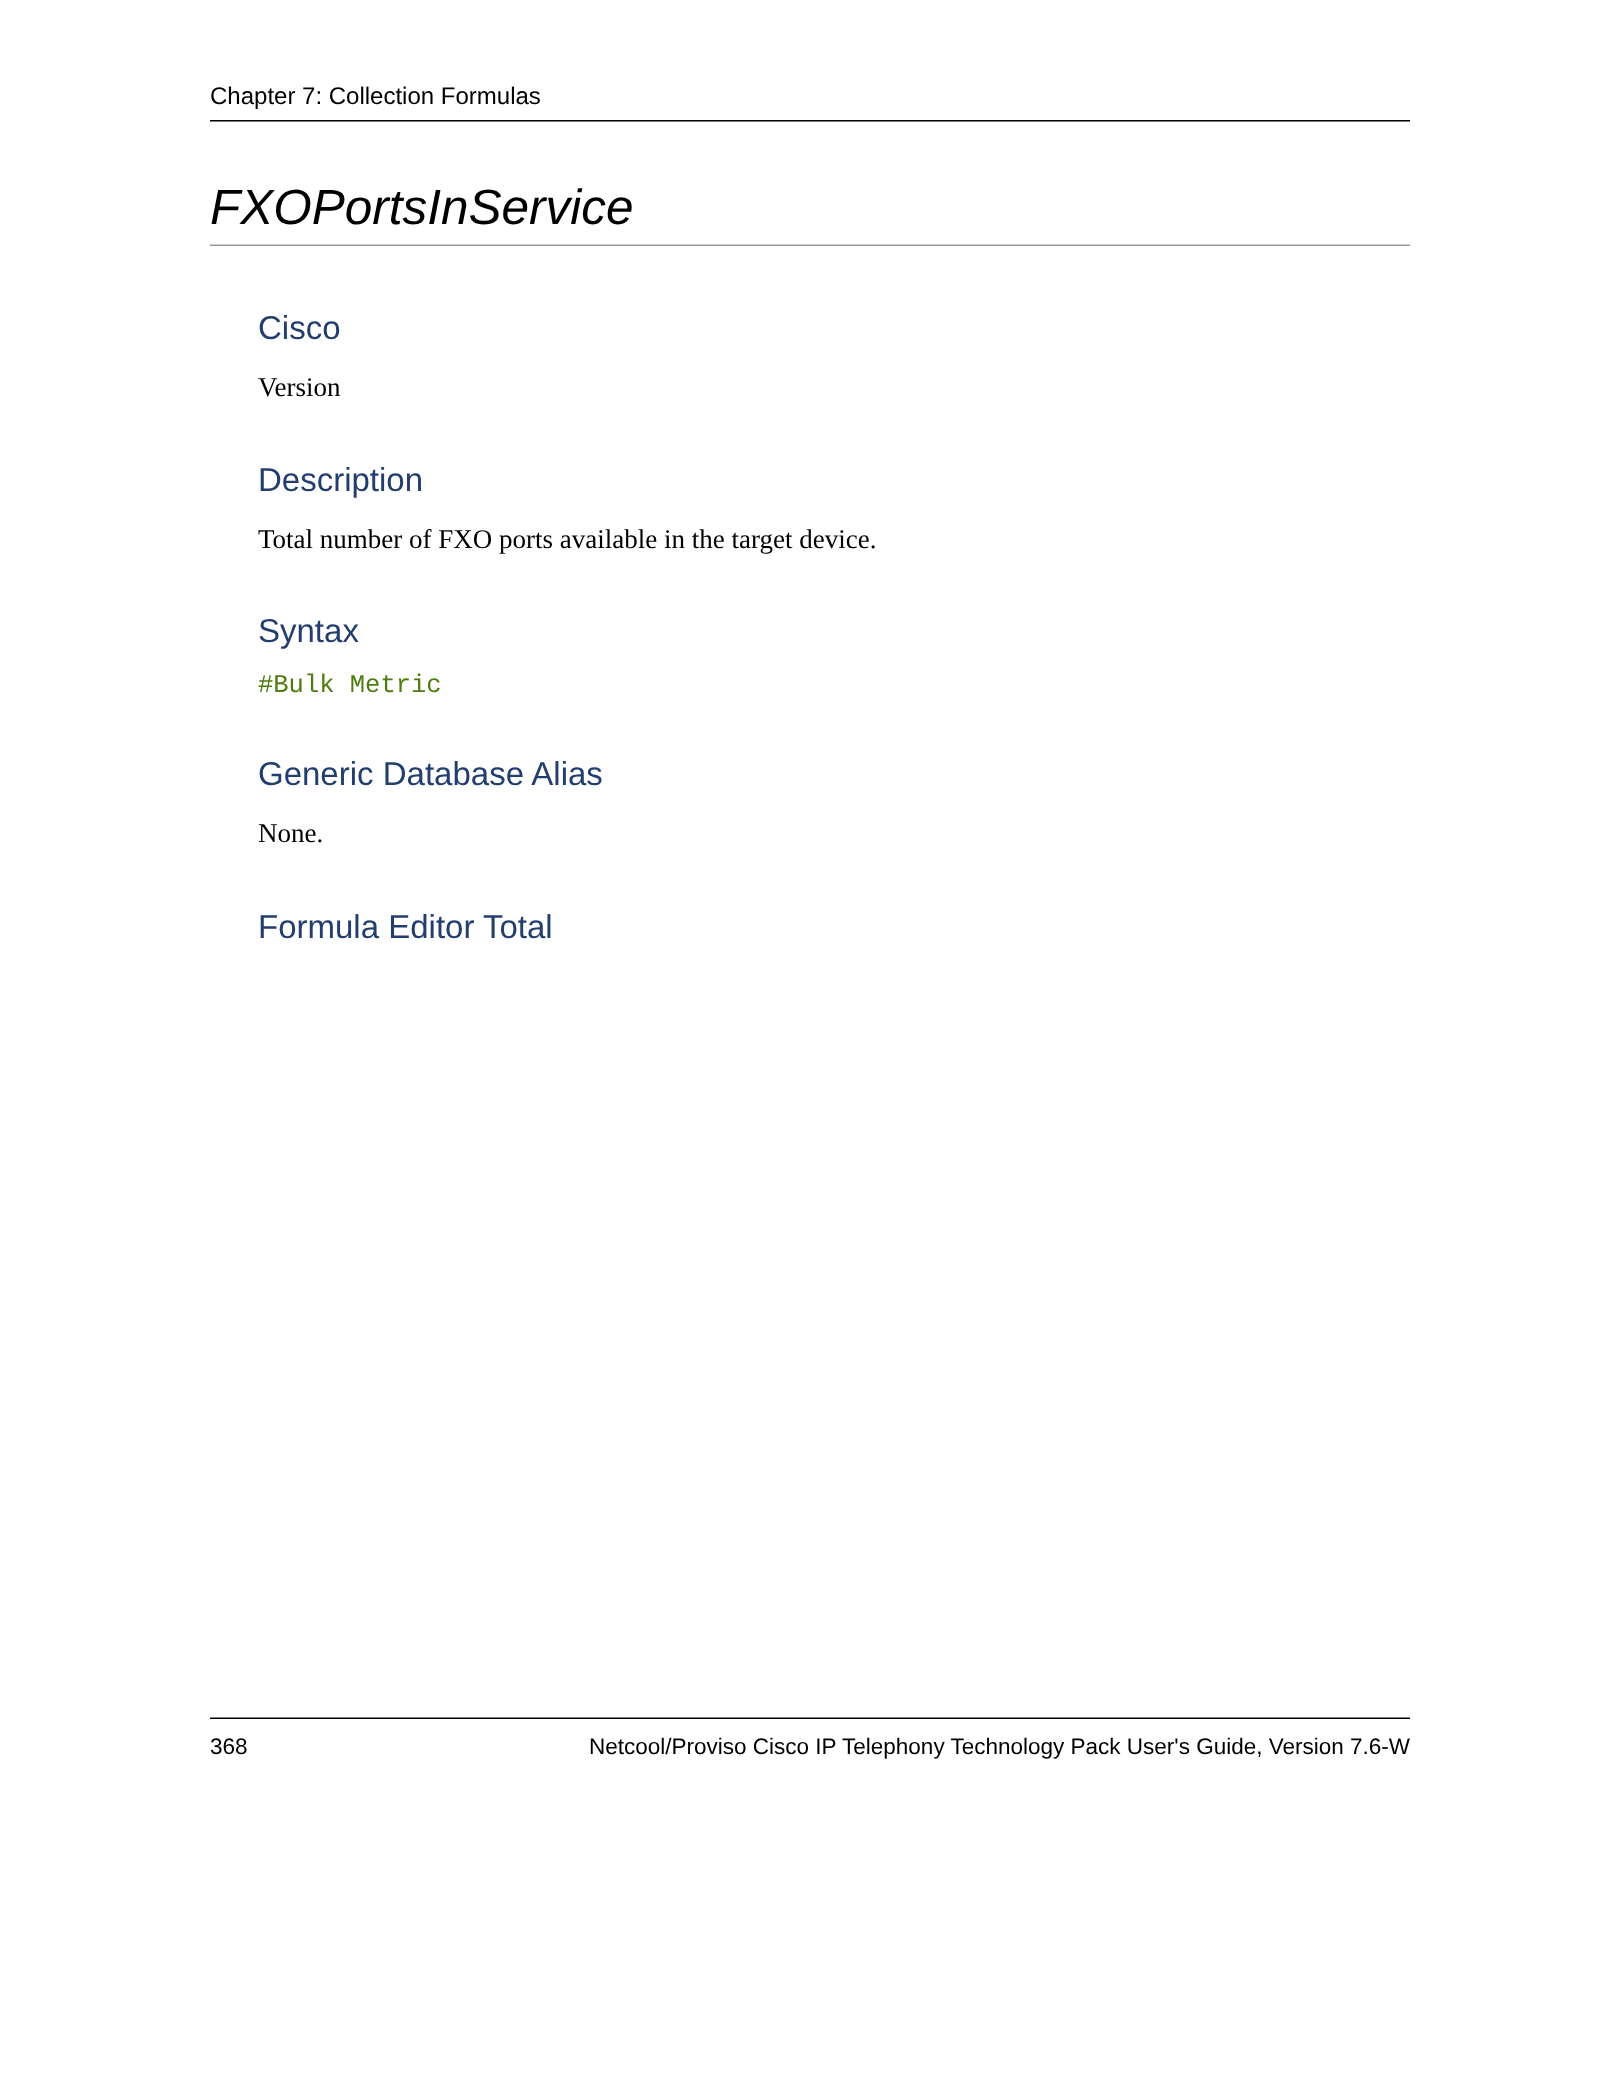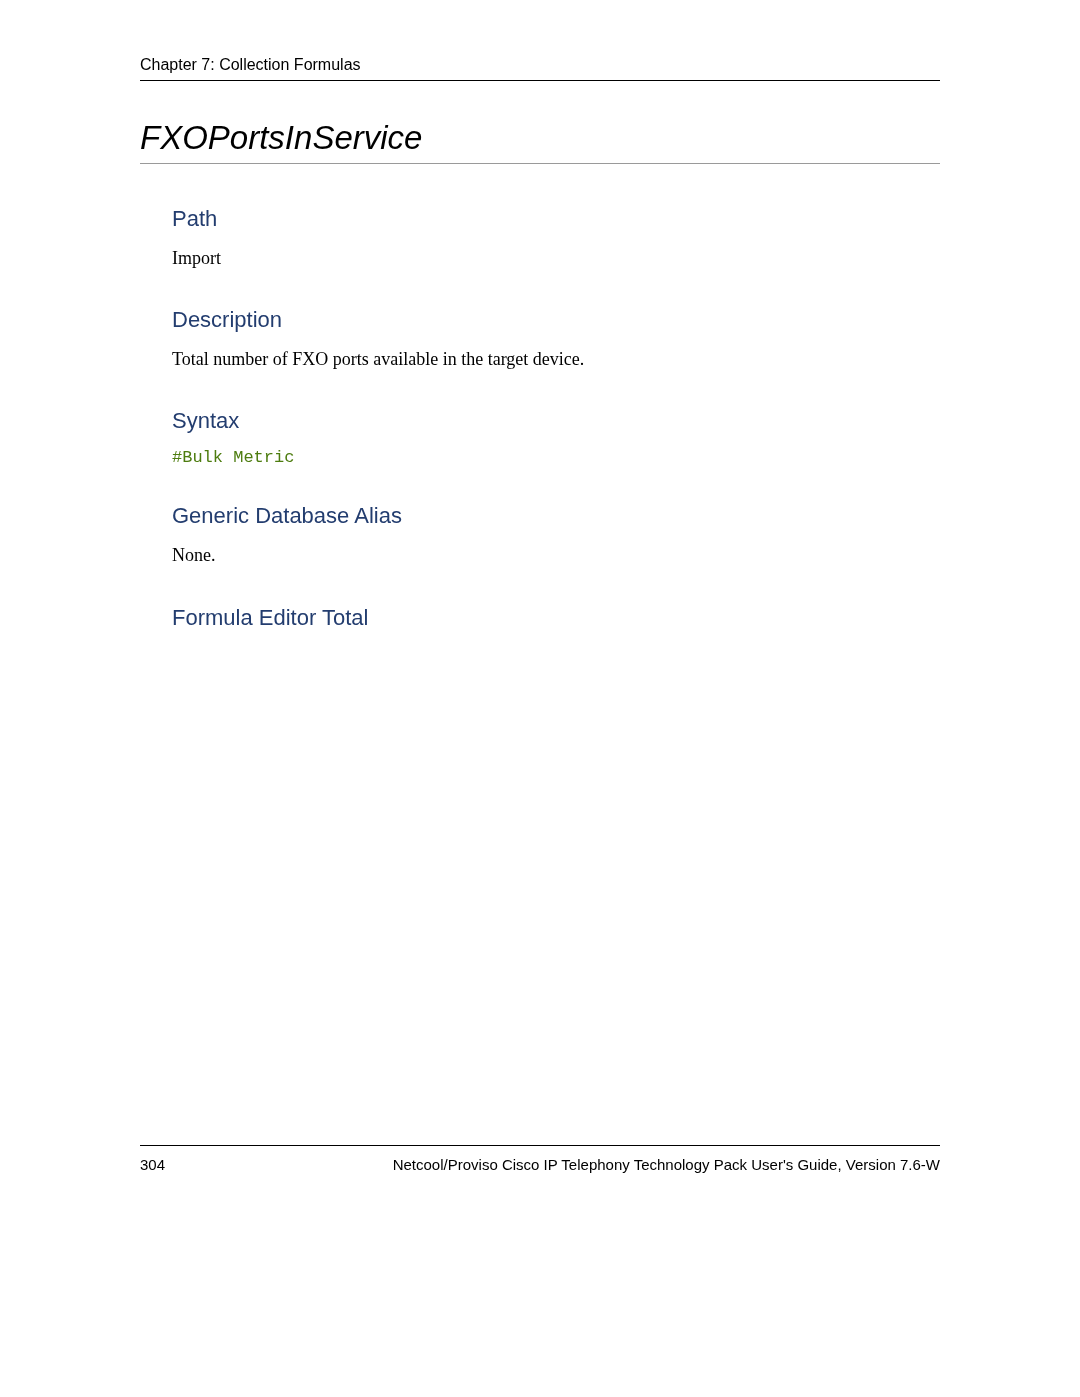--- a/index.html
+++ b/index.html
@@ -79,36 +79,36 @@
 <div class="page">
 
   <div class="header">
     <span>Chapter 7: Collection Formulas</span>
   </div>
 
   <h1 class="title">FXOPortsInService</h1>
 
   <div class="content">
 
-    <h2 class="section-heading">Path</h2>
-    <p class="body-text">Import</p>
+    <h2 class="section-heading">Cisco</h2>
+    <p class="body-text">Version</p>
 
     <h2 class="section-heading">Description</h2>
     <p class="body-text">Total number of FXO ports available in the target device.</p>
 
     <h2 class="section-heading">Syntax</h2>
     <p class="code-text">#Bulk Metric</p>
 
     <h2 class="section-heading">Generic Database Alias</h2>
     <p class="body-text">None.</p>
 
     <h2 class="section-heading">Formula Editor Total</h2>
 
   </div>
 
   <div class="footer">
     <div class="footer-row">
-      <span>304</span>
+      <span>368</span>
       <span>Netcool/Proviso Cisco IP Telephony Technology Pack User's Guide, Version 7.6-W</span>
     </div>
   </div>
 
 </div>
 
 </body></html>

